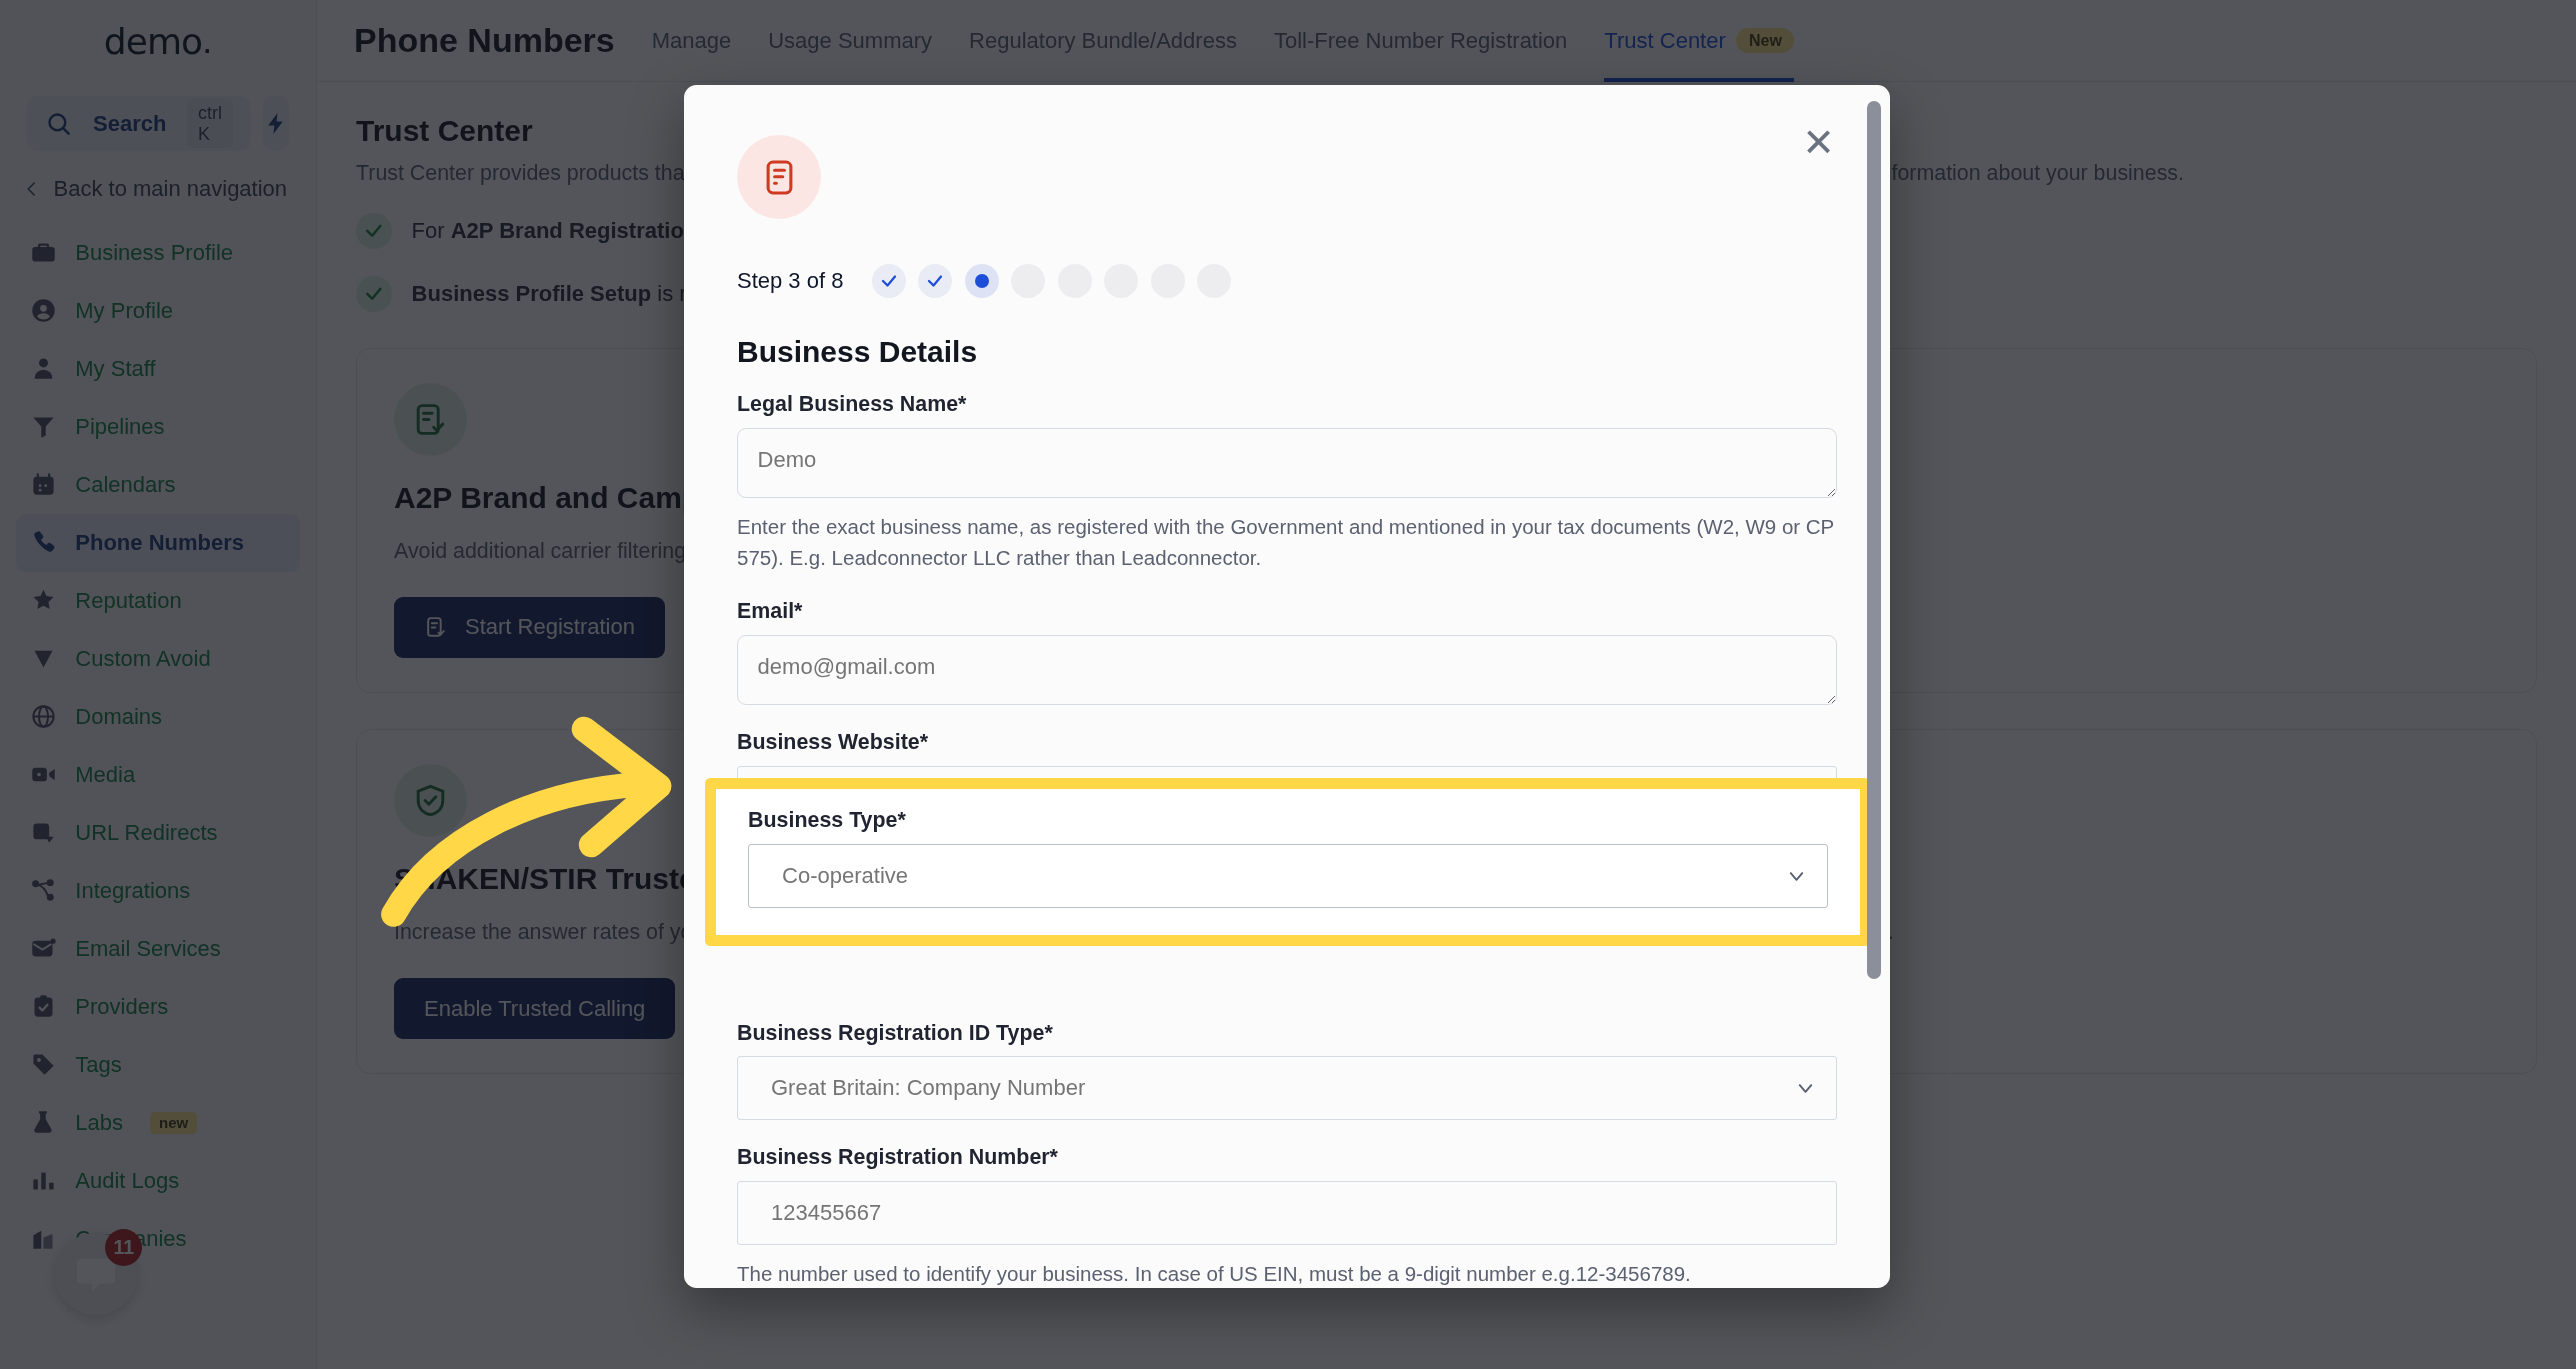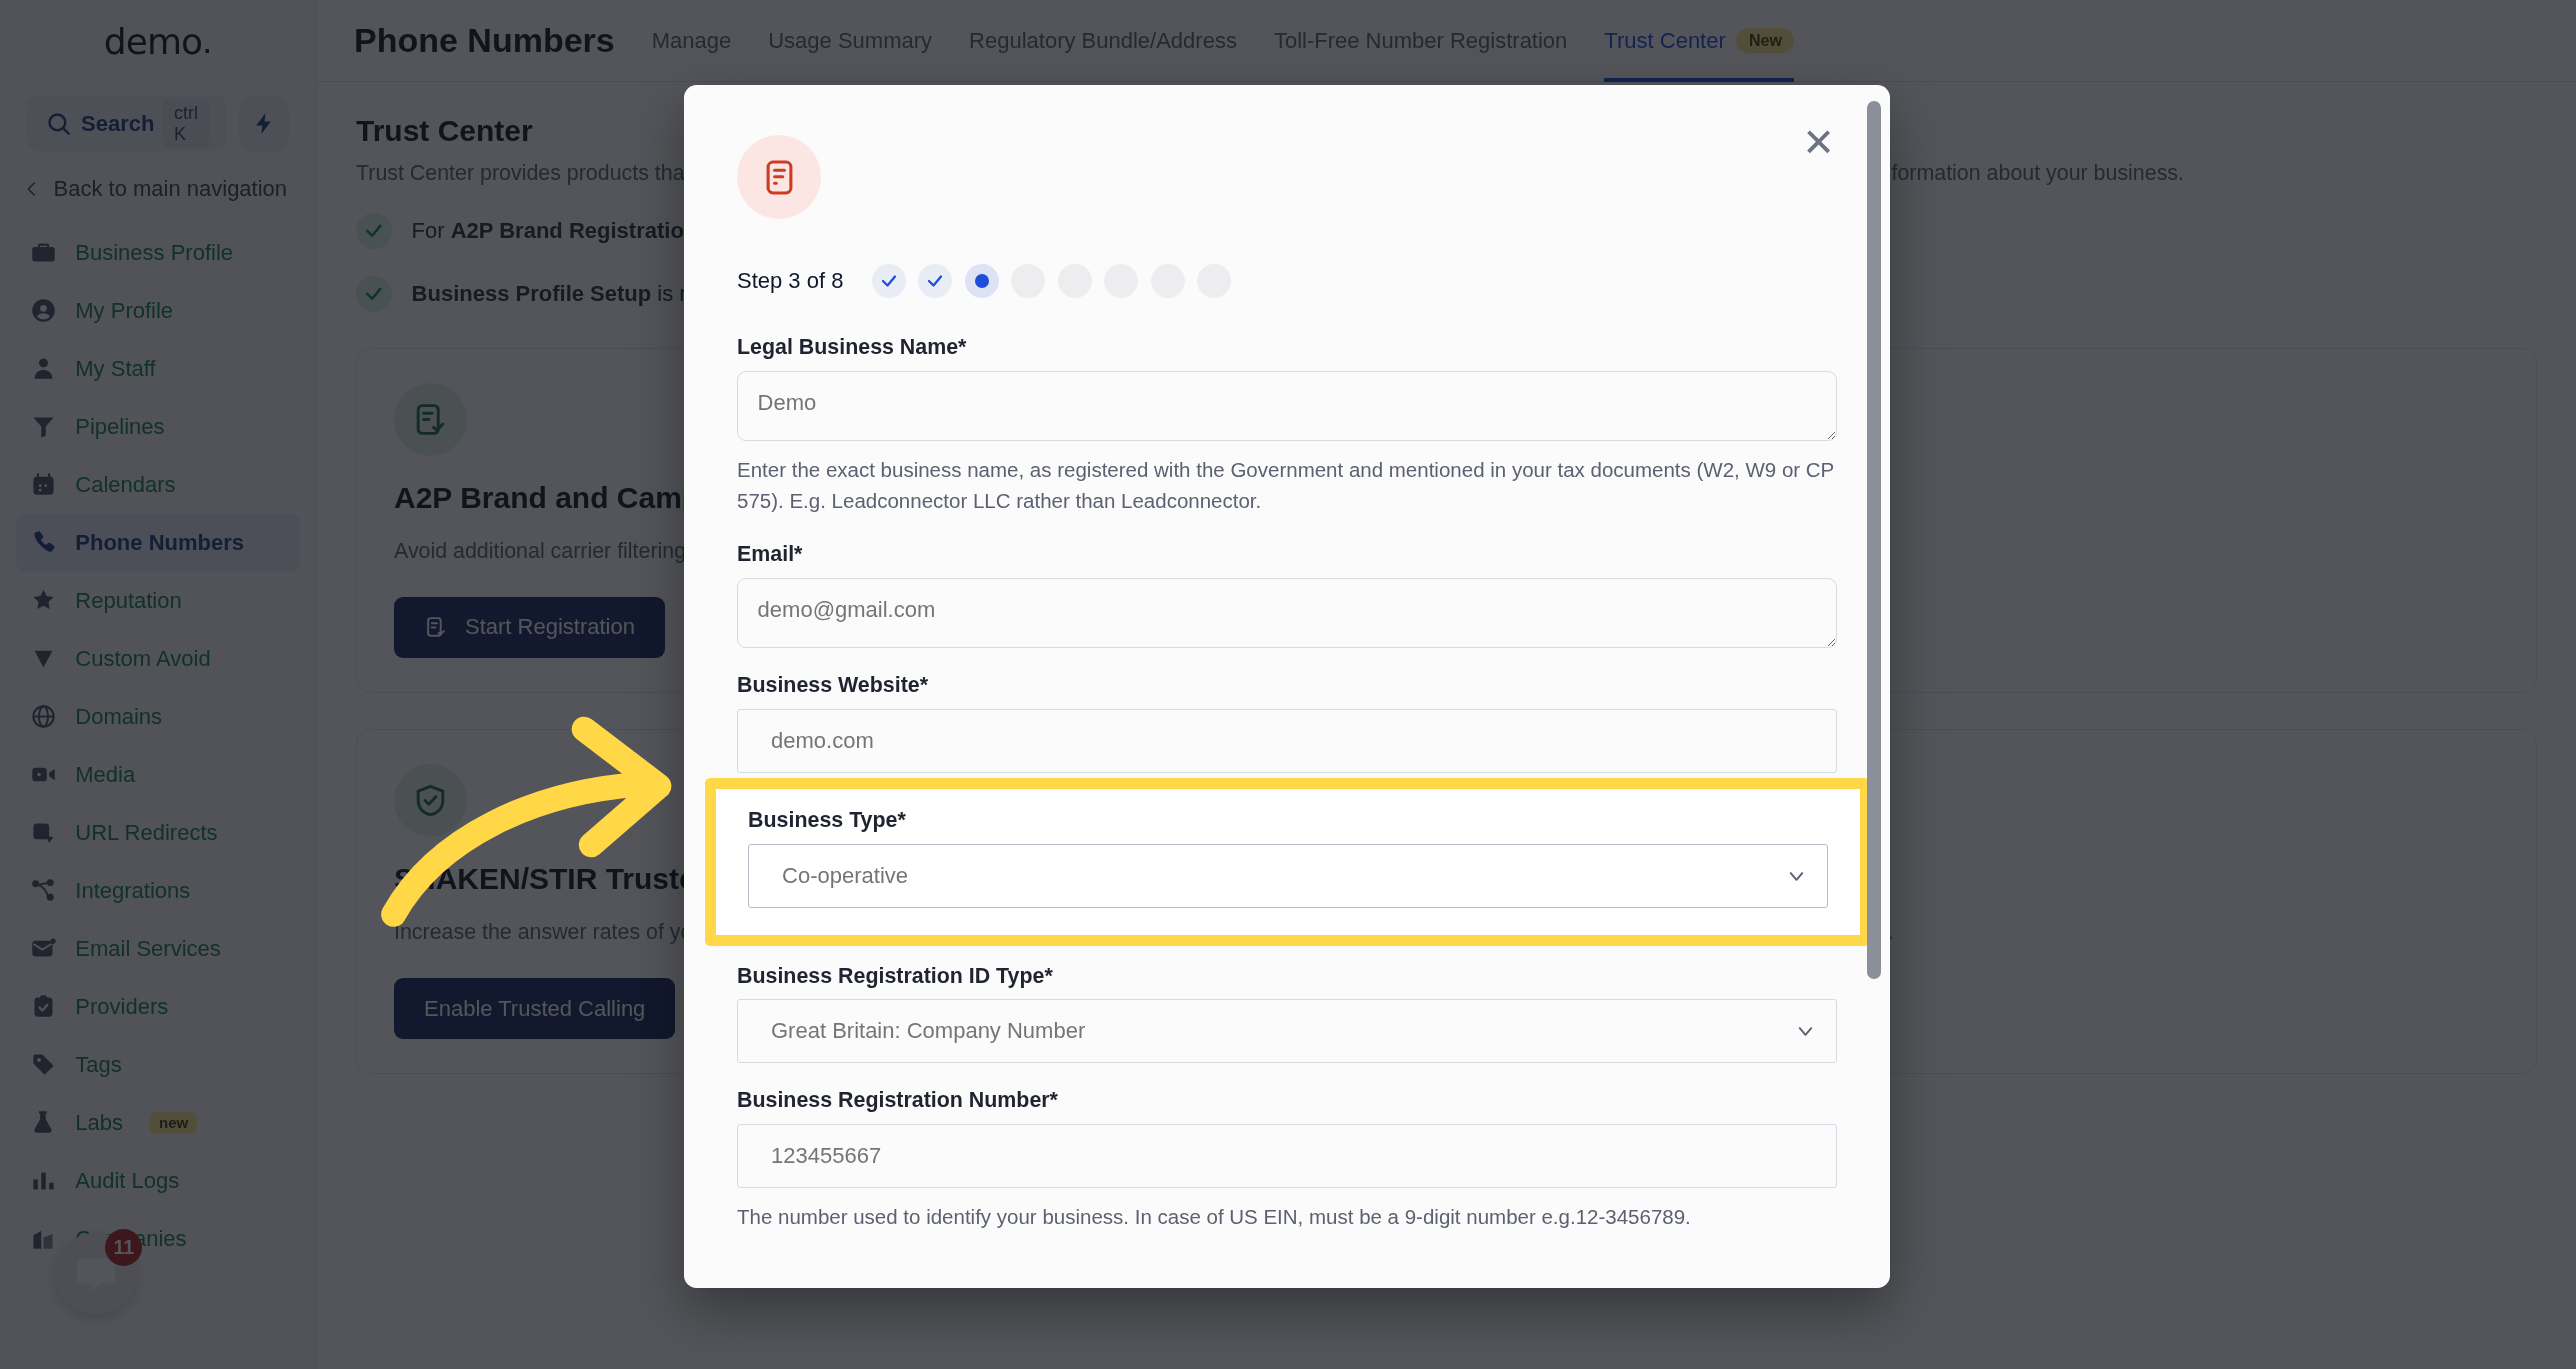--- a/index.html
+++ b/index.html
@@ -25,21 +25,21 @@
   .brand { height: 82px; display: flex; align-items: center; justify-content: center; }
   .brand-text {
     font-size: 36px; font-weight: 400; letter-spacing: -0.9px; color: #111827;
     font-family: "DejaVu Sans", sans-serif;
   }
   .brand-dot { font-size: 36px; color: #111827; }
 
   .search-row { display: flex; gap: 12.5px; padding: 14.3px 27px 9px 27px; align-items: center; }
   .search-box {
     flex: 1; height: 55px; background: #eceef3; border-radius: 10.7px;
-    display: flex; align-items: center; gap: 9px; padding: 0 18px;
+    display: flex; align-items: center; gap: 21px; padding: 0 18px;
   }
   .search-ico { width: 27px; height: 27px; color: #1d3b7a; flex: 0 0 27px; }
   .search-label { font-size: 22px; color: #1d3b7a; font-weight: 600; flex: 1; }
   .kbd {
     background: #dfe2ea; border-radius: 5.3px; padding: 3.6px 10.7px;
     font-size: 18px; color: #3b4354;
   }
   .bolt-box {
     width: 55px; height: 55px; background: #eceef3; border-radius: 10.7px;
     display: flex; align-items: center; justify-content: center;
@@ -506,20 +506,21 @@
         <span class="dot current">
             <i></i>
           </span>
         <span class="dot todo"></span>
         <span class="dot todo"></span>
         <span class="dot todo"></span>
         <span class="dot todo"></span>
         <span class="dot todo"></span>
       </div>
 
+      <h2 class="modal-h2">Business Details</h2>
 
       <div class="field">
         <label class="f-label">Legal Business Name*</label>
         <textarea class="f-textarea" placeholder="Demo" style=""></textarea>
         <div class="f-hint">Enter the exact business name, as registered with the Government and mentioned in your tax documents (W2, W9 or CP 575). E.g. Leadconnector LLC rather than Leadconnector.</div>
       </div>
 
       <div class="field">
         <label class="f-label">Email*</label>
         <textarea class="f-textarea" placeholder="demo@gmail.com" style=""></textarea>

